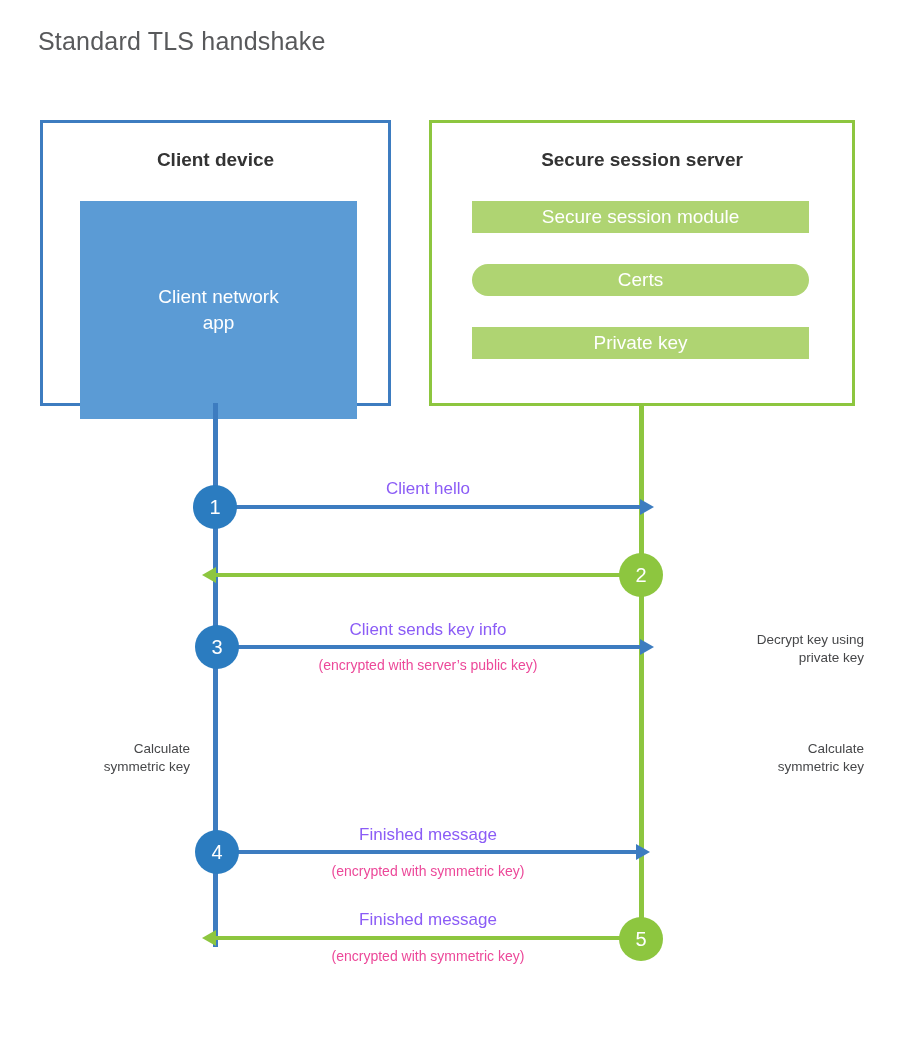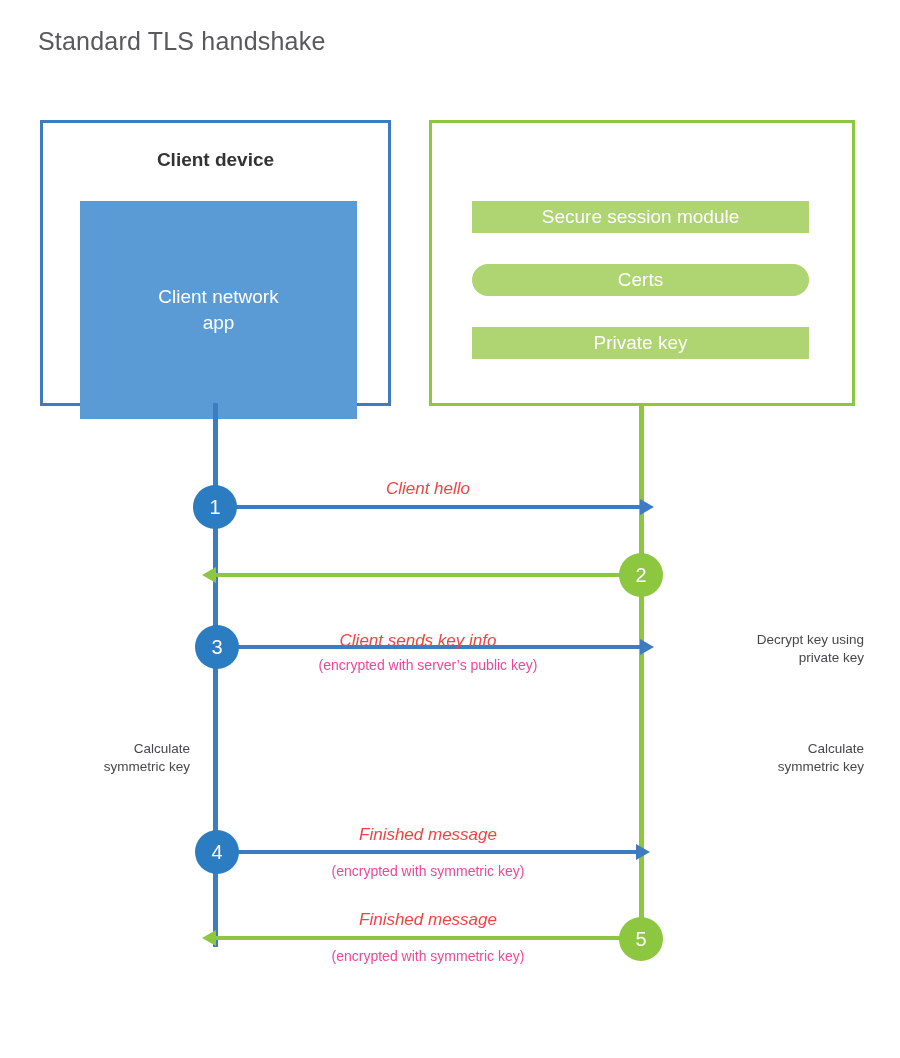--- a/index.html
+++ b/index.html
@@ -158,25 +158,24 @@
   }
   .arrow.green .head.left {
     left: -13px;
     border-right: 14px solid #8dc63f;
   }
 
   
   .msg-label {
     position: absolute;
     font-size: 17px;
-    color: #ef4444;
+    color: #8b5cf6;
     text-align: center;
     white-space: nowrap;
     z-index: 3;
-    font-style: italic;
   }
   .msg-sublabel {
     position: absolute;
     font-size: 14px;
     color: #ec4899;
     text-align: center;
     white-space: nowrap;
     z-index: 3;
   }
 
@@ -202,40 +201,41 @@
 
   <div class="title">Standard TLS handshake</div>
 
   <div class="party-box client">
     <div class="party-title">Client device</div>
     <div class="client-app" style="white-space: pre-line;">Client network
 app</div>
   </div>
 
   <div class="party-box server">
+    <div class="party-title">Secure session server</div>
     <div class="server-bar b0">Secure session module</div>
     <div class="server-bar b1">Certs</div>
     <div class="server-bar b2">Private key</div>
   </div>
 
   <div class="lifeline client-line"></div>
   <div class="lifeline server-line"></div>
 
   <div class="msg-label" style="left:215px; top:479px; width:426px;">Client hello</div>
   <div class="arrow blue" style="left:215px; top:505px; width:426px;">
     <span class="head right"></span>
   </div>
   <div class="step-circle blue" style="left:193px; top:485px;">1</div>
 
   <div class="arrow green" style="left:215px; top:573px; width:426px;">
     <span class="head left"></span>
   </div>
   <div class="step-circle green" style="left:619px; top:553px;">2</div>
 
-  <div class="msg-label" style="left:205px; top:620px; width:426px;margin-top:11px;">Client sends key info</div>
+  <div class="msg-label" style="left:215px; top:620px; width:426px;">Client sends key info</div>
   <div class="arrow blue" style="left:215px; top:645px; width:426px;">
     <span class="head right"></span>
   </div>
   <div class="msg-sublabel" style="left:215px; top:657px; width:426px;">(encrypted with server’s public key)</div>
   <div class="step-circle blue" style="left:195px; top:625px;">3</div>
 
   <div class="side-note right-of-line" style="left: 674px; top: 631px; width: 190px; white-space: pre-line;">Decrypt key using
 private key</div>
 
   <div class="side-note left-of-line" style="left: 10px; top: 740px; width: 180px; white-space: pre-line;">Calculate

